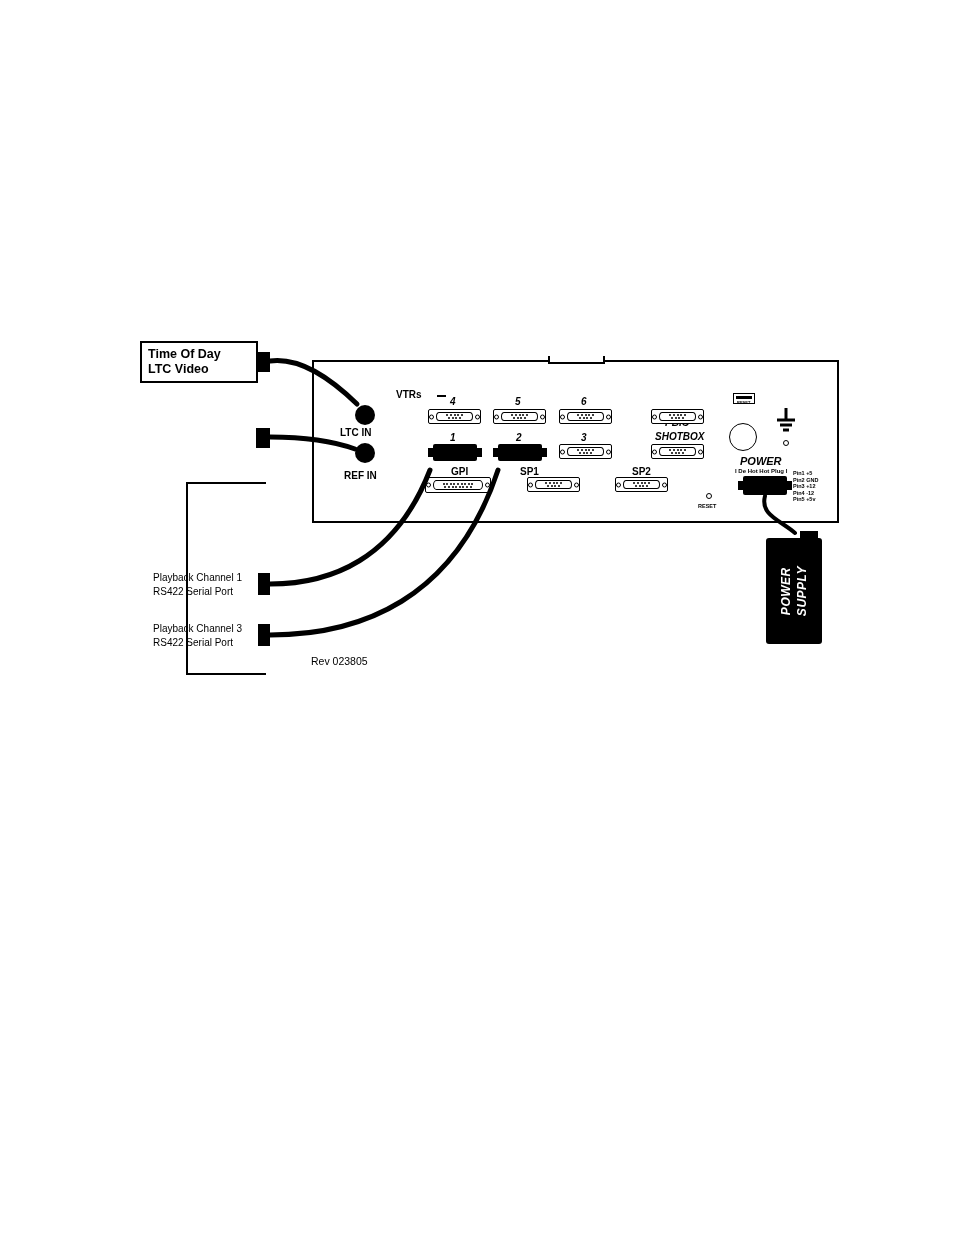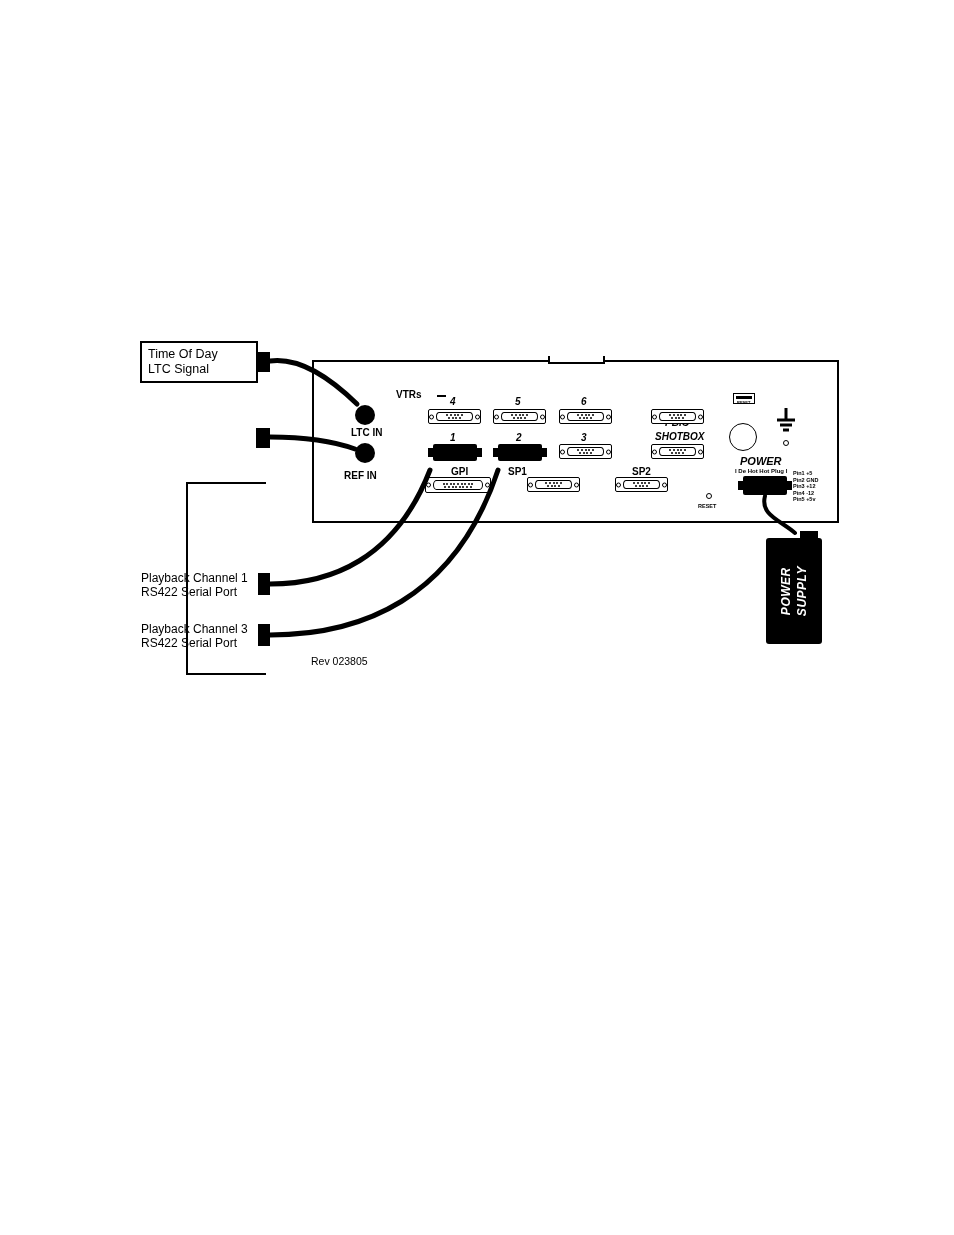--- a/index.html
+++ b/index.html
@@ -30,20 +30,21 @@
     display: flex;
     flex-direction: column;
     justify-content: center;
     align-items: flex-start;
     padding: 3px 6px;
   }
   .box .line {
     font-size: 12.5px;
     line-height: 15px;
     white-space: nowrap;
+    font-weight: bold;
   }
   .tod-box { left: 140px; top: 341px; width: 118px; height: 42px; }
   .ref-box { left: 140px; top: 417px; width: 118px; height: 42px; }
 
   .tab {
     position: absolute;
     background: #000;
   }
   .tab-tod { left: 256px; top: 352px; width: 14px; height: 20px; }
   .tab-ref { left: 256px; top: 428px; width: 14px; height: 20px; }
@@ -63,23 +64,24 @@
   .vs-title {
     position: absolute;
     left: 190px; top: 490px;
     width: 120px;
     font-size: 23px;
     line-height: 29px;
     white-space: nowrap;
   }
   .vs-label {
     position: absolute;
-    font-size: 12px;
+    font-size: 10px;
     line-height: 14px;
     white-space: nowrap;
+    margin-left: 12px;
   }
   .vs-label-1 { left: 141px; top: 571px; }
   .vs-label-2 { left: 141px; top: 622px; }
 
   .rev {
     position: absolute;
     left: 311px; top: 655px;
     font-size: 10.5px;
   }
 
@@ -285,21 +287,21 @@
     pointer-events: none;
   }
 </style>
 </head>
 <body>
 
 <div id="diagram">
 
   <div class="box tod-box">
     <div class="line">Time Of Day</div>
-    <div class="line">LTC Signal</div>
+    <div class="line">LTC Video</div>
   </div>
   <div class="tab tab-tod"></div>
 
   <div class="tab tab-ref"></div>
 
   <div class="vs-box"></div>
   <div class="vs-label vs-label-1">
     <div>Playback Channel 1</div>
     <div>RS422 Serial Port</div>
   </div>
@@ -309,21 +311,21 @@
     <div>RS422 Serial Port</div>
   </div>
   <div class="tab tab-pb2"></div>
 
   <div class="rev">Rev 023805</div>
 
   <div class="chassis"></div>
   <div class="chassis-notch"></div>
 
   <div class="bnc" style="left:355px; top:405px;"></div>
-  <div class="lbl" style="left:351px; top:427px;">LTC  IN</div>
+  <div class="lbl" style="left:340px; top:427px;">LTC  IN</div>
   <div class="bnc" style="left:355px; top:443px;"></div>
   <div class="lbl" style="left:344px; top:470px;">REF  IN</div>
 
   <div class="lbl" style="left:396px; top:389px;">VTRs</div>
   <div style="position:absolute; left:437px; top:395px; width:9px; height:1.5px; background:#000;"></div>
 
   <div class="conn-num" style="left:450px; top:396px;">4</div>
   <div class="dsub" style="left:428px; top:409px; width:53px; height:15px;">
     <div class="screw l"></div>
     <div class="screw r"></div>
@@ -445,21 +447,21 @@
             <i class="pin"></i>
             <i class="pin"></i>
             <i class="pin"></i>
             <i class="pin"></i>
             <i class="pin"></i>
           </div>
       </div>
     </div>
   </div>
 
-  <div class="lbl" style="left:508px; top:466px;">SP1</div>
+  <div class="lbl" style="left:520px; top:466px;">SP1</div>
   <div class="dsub" style="left:527px; top:477px; width:53px; height:15px;">
     <div class="screw l"></div>
     <div class="screw r"></div>
     <div class="shell">
       <div class="pins">
         <div class="pinrow">
             <i class="pin"></i>
             <i class="pin"></i>
             <i class="pin"></i>
             <i class="pin"></i>

